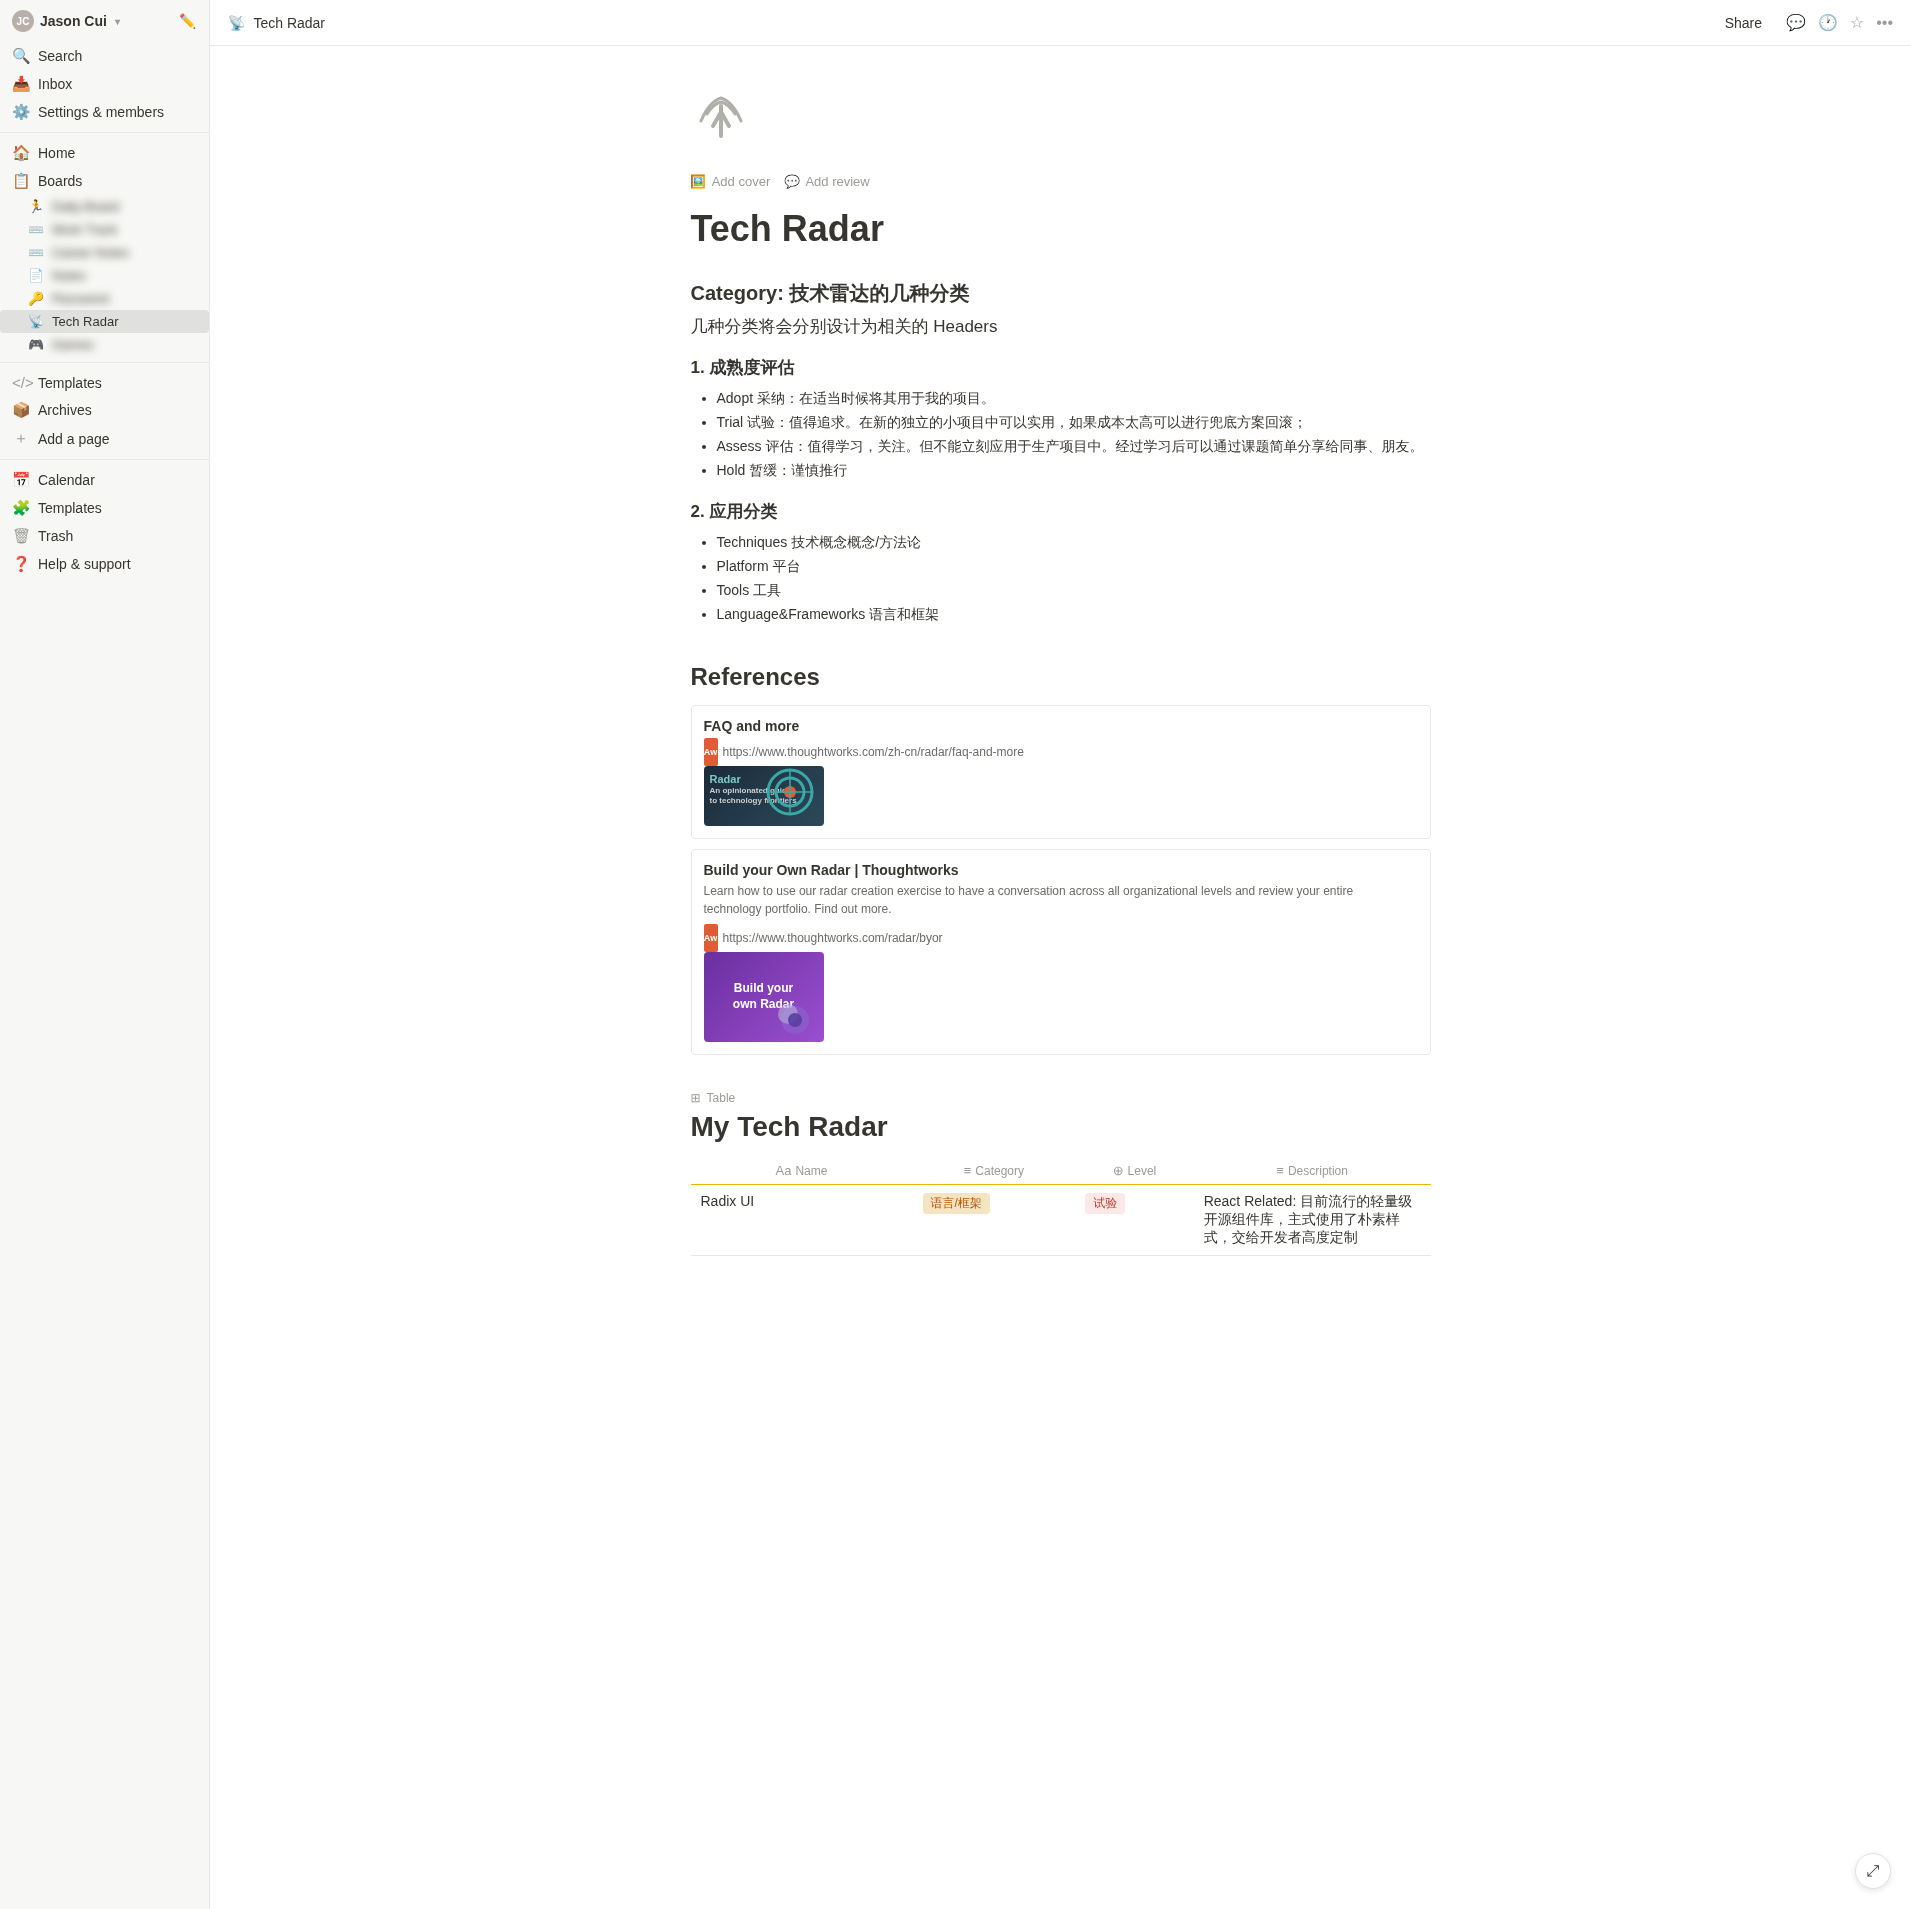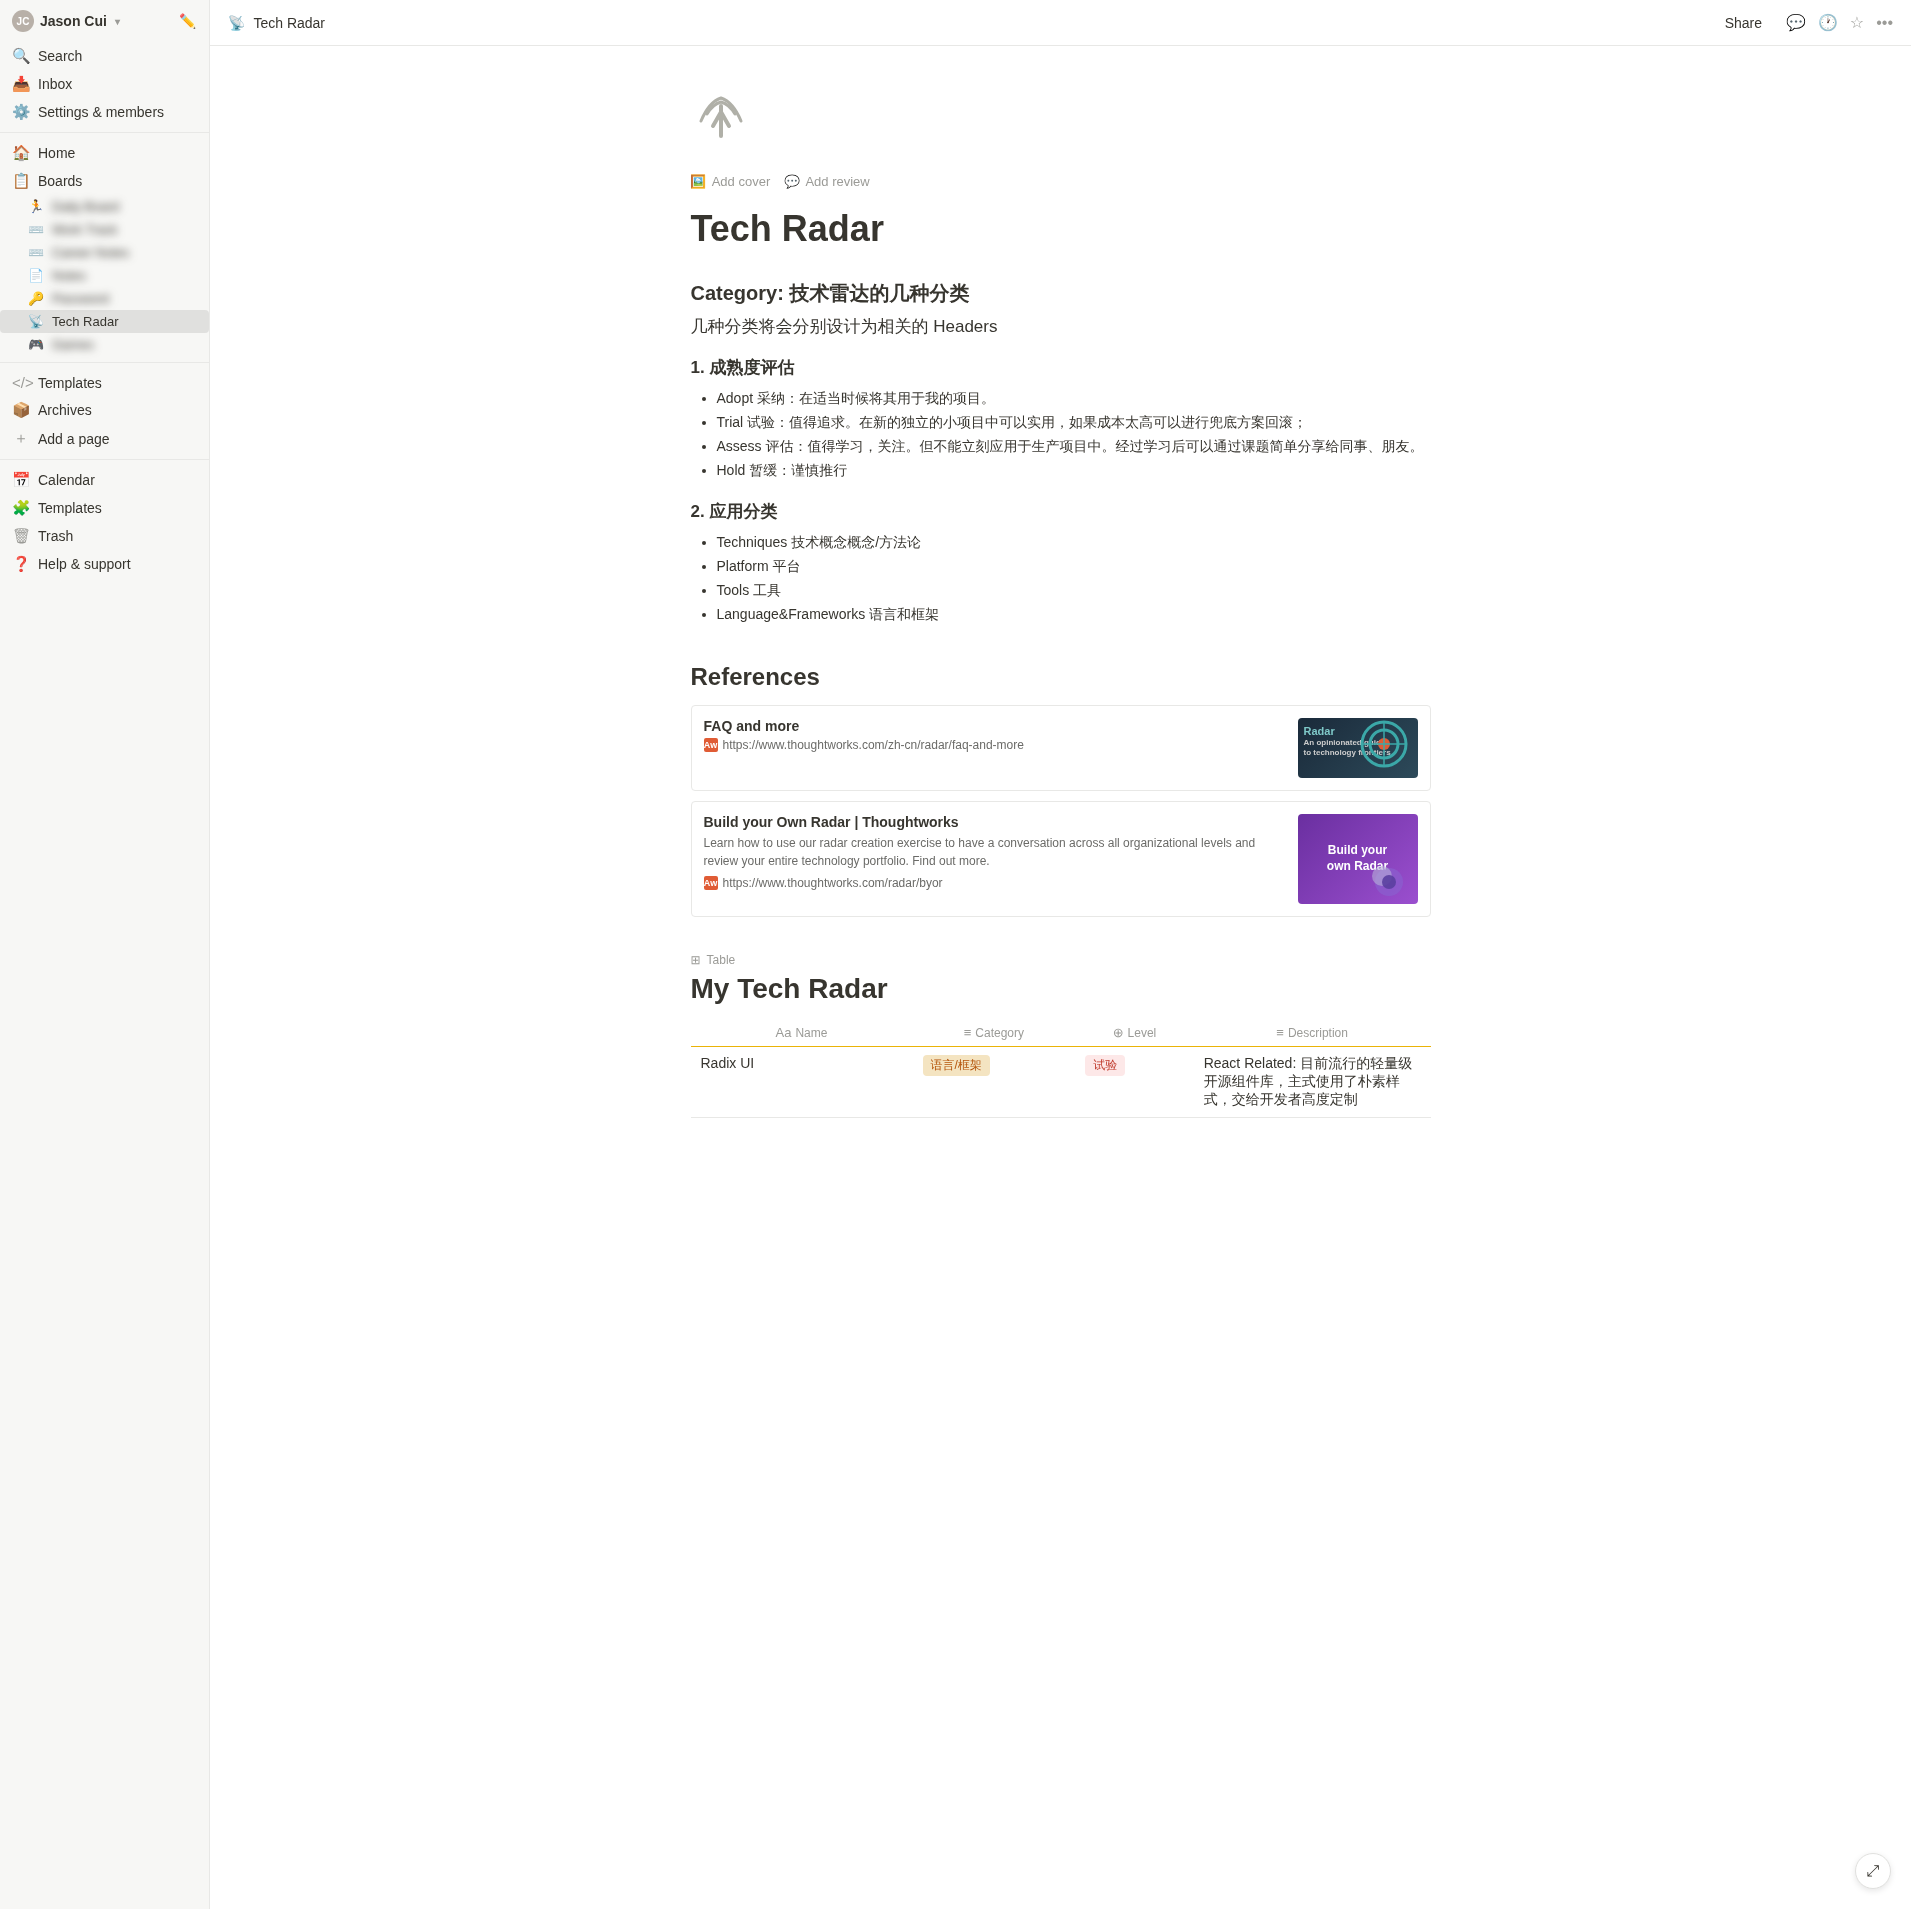--- a/index.html
+++ b/index.html
@@ -201,20 +201,21 @@
     }
     .reference-card {
       border: 1px solid #e8e8e6;
       border-radius: 4px;
       padding: 12px;
       margin-bottom: 10px;
       display: flex;
       align-items: stretch;
       gap: 0;
       overflow: hidden;
+      flex-direction: column;
     }
     .reference-card-body {
       flex: 1;
       padding-right: 12px;
     }
     .reference-card-title {
       font-size: 14px;
       font-weight: 600;
       color: #37352f;
       margin-bottom: 4px;
@@ -227,21 +228,21 @@
     }
     .reference-card-url {
       display: flex;
       align-items: center;
       gap: 5px;
       font-size: 12px;
       color: #6b6b68;
     }
     .ref-favicon {
       width: 14px;
-      height: 14px;
+      height: 28px;
       background: #e05c35;
       border-radius: 2px;
       display: inline-flex;
       align-items: center;
       justify-content: center;
       font-size: 9px;
       color: white;
       font-weight: 800;
     }
     .reference-card-preview {

